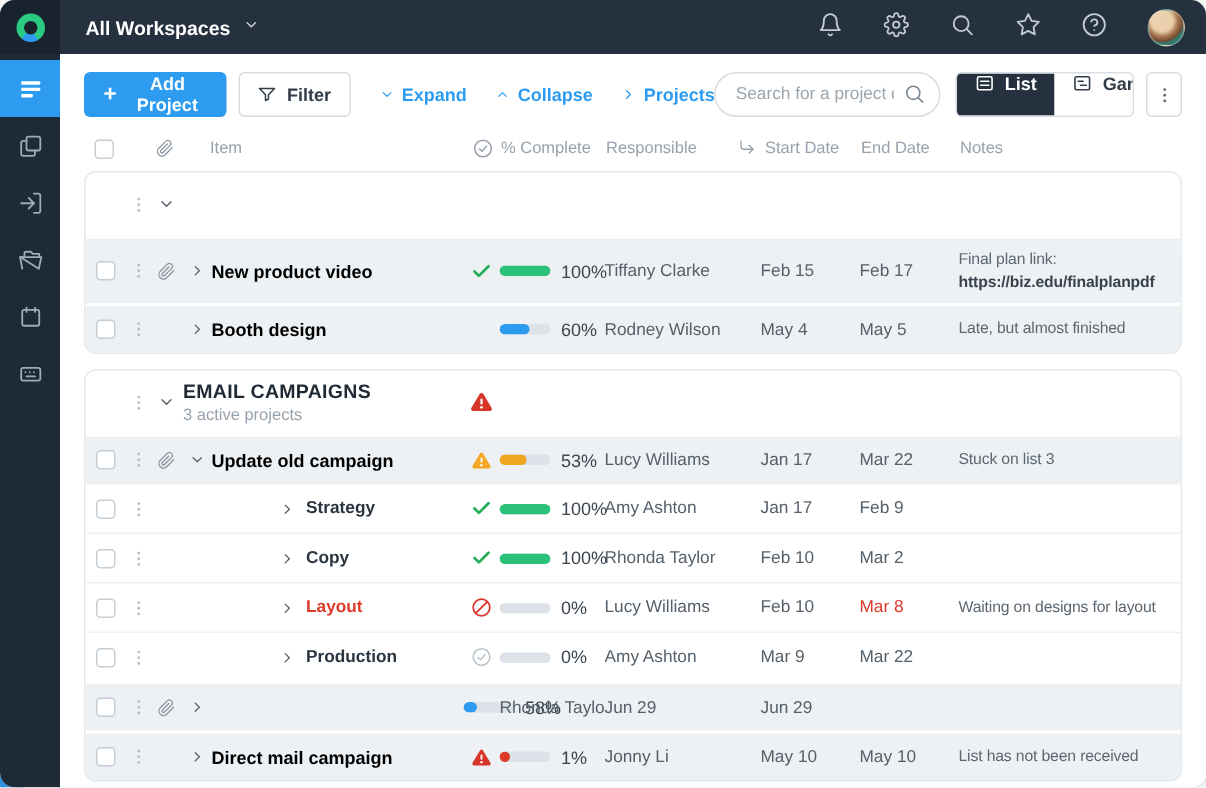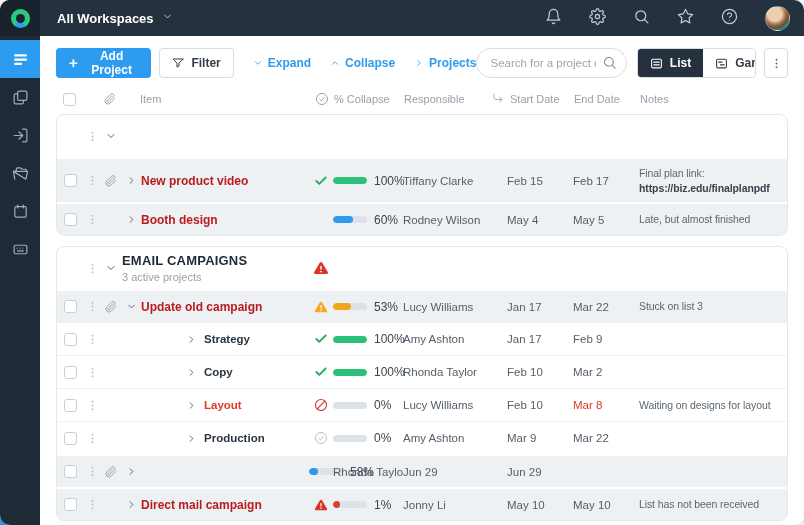--- a/index.html
+++ b/index.html
@@ -37,21 +37,21 @@
 .btn-filter svg{width:12px;height:12px}
 .tlink{display:flex;align-items:center;gap:5px;color:#2d9cf0;font-size:12px;font-weight:700;margin-left:19px;background:none;border:none;font-family:inherit;cursor:pointer}
 .tlink svg{width:10px;height:10px}
 .sp{flex:1}
 .search{position:relative;width:180px;height:30px;margin-right:10px}
 .search input{width:100%;height:100%;border:1px solid #d6dce1;border-radius:15px;padding:0 30px 0 13px;font-size:11.5px;color:#333e48;font-family:inherit;outline:none;background:#fff}
 .search input::placeholder{color:#9ba5ae}
 .search .sic{position:absolute;right:10px;top:7px;color:#7d8893}
 .search .sic svg{width:15px;height:15px}
 .seg{display:flex;border-radius:4px;overflow:hidden;border:1px solid #d6dce1}
-.seg button{display:flex;align-items:center;gap:7px;height:28px;padding:0 12px;font-size:12px;font-weight:700;border:none;font-family:inherit;cursor:pointer}
+.seg button{display:flex;gap:7px;height:28px;padding:0 12px;font-size:12px;font-weight:700;border:none;font-family:inherit;cursor:pointer}
 .seg button svg{width:13px;height:13px}
 .seg-list{background:#25313e;color:#fff}
 .seg-gantt{background:#fff;color:#333e48}
 .more{width:28px;height:30px;margin-left:8px;border:1px solid #d6dce1;border-radius:4px;background:#fff;color:#5a6570;display:flex;align-items:center;justify-content:center;cursor:pointer}
 .more svg{width:13px;height:13px}
 
 .row-grid{display:grid;grid-template-columns:26px 18px 20px 20px minmax(0,1fr) 24px 70px 104px 66px 66px 148px;align-items:center}
 .thead{height:26px;margin:8px 0 2px;color:#97a1ab}
 .th{font-size:11px;color:#97a1ab}
 .cell{min-width:0}
@@ -77,21 +77,21 @@
 .galert svg{width:16px;height:16px}
 .row{min-height:33px}
 .row.project{background:#edf1f4;border-top:2px solid #fff}
 .row.subtask{background:#fff;border-top:1px solid #eef1f3}
 .row.tall{min-height:45px}
 .rchev{color:#57626c;display:flex;justify-content:center;cursor:pointer}
 .rchev svg,.schev svg{width:11px;height:11px}
 .item{display:flex;align-items:center;cursor:pointer}
 .item.indent{padding-left:45px}
 .schev{color:#57626c;margin-right:7px;display:inline-flex}
-.name{font-weight:700;font-size:12px;color:#b91c1c;white-space:nowrap;overflow:hidden}
+.name{font-weight:700;font-size:12px;color:#000000;white-space:nowrap;overflow:hidden}
 .subtask .name{font-size:11.5px;color:#2a3541}
 .red{color:#dd3a2a !important}
 .status{display:flex;justify-content:center}
 .status svg{width:14px;height:14px}
 .prog{display:flex;align-items:center}
 .track{width:34px;height:7px;border-radius:4px;background:#dce2e7;overflow:hidden;display:inline-flex;flex:none}
 .fill{height:100%;border-radius:4px;display:block}
 .pct{font-size:12px;color:#3b454f;margin-left:7px}
 .txt{font-size:11.5px;color:#55606a;white-space:nowrap;overflow:hidden}
 .notes{font-size:10.5px;color:#5c6771;line-height:1.35;padding:4px 8px 4px 0;letter-spacing:-.1px}
@@ -278,21 +278,21 @@
             </svg>
         </div>
         <div class="cell"></div>
         <div class="cell th">Item</div>
         <div class="cell stc">
           <svg class="s17" viewBox="0 0 24 24">
               <circle cx="12" cy="12" r="9.5"></circle>
               <polyline points="8 12.5 10.8 15.2 16 9.5"></polyline>
             </svg>
         </div>
-        <div class="cell th">% Collapse</div>
+        <div class="cell th">% Complete</div>
         <div class="cell th">Responsible</div>
         <div class="cell th start-h">
           <span class="arr">
             <svg class="s17" viewBox="0 0 24 24">
                 <polyline points="15 10 20 15 15 20"></polyline>
                 <path d="M4 4v7a4 4 0 0 0 4 4h12"></path>
               </svg>
           </span>
           <span>Start Date</span>
         </div>

